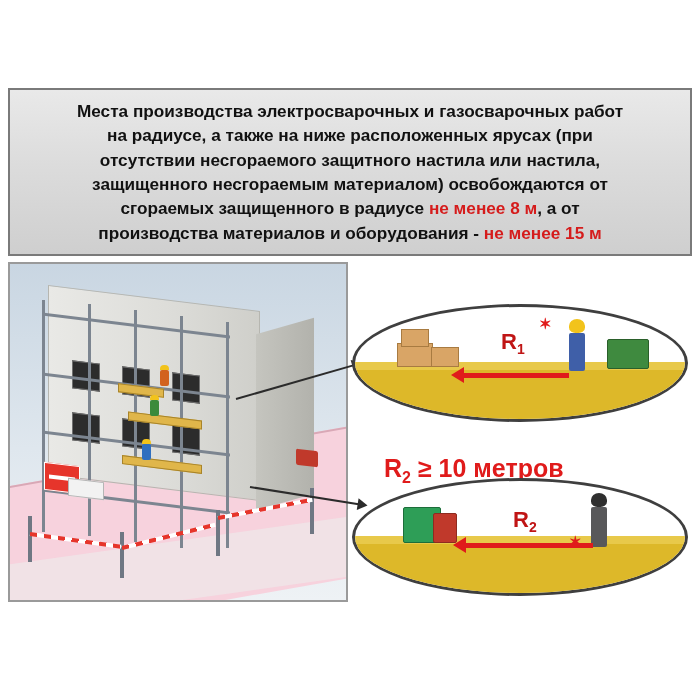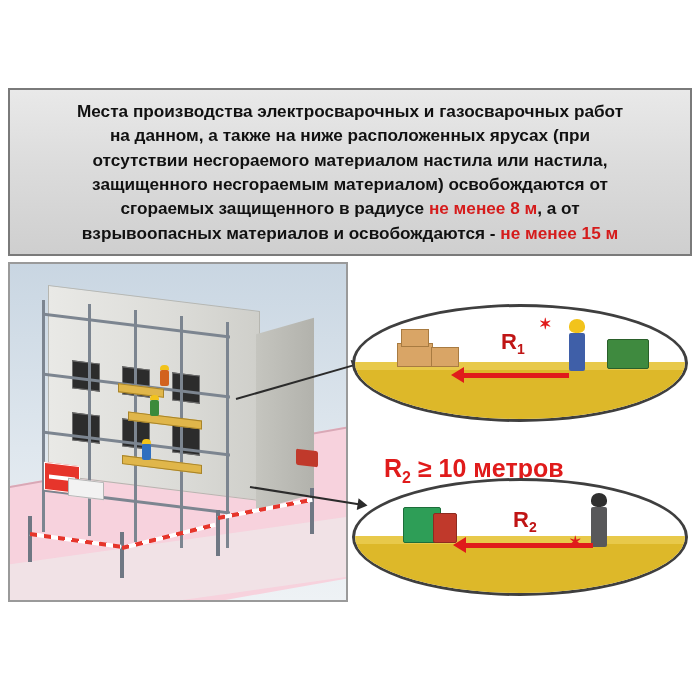--- a/index.html
+++ b/index.html
@@ -297,25 +297,25 @@
   }
 </style>
 </head>
 <body>
 
 <div id="poster">
 
   <div class="header-panel">
     <div class="header-text">
       <span>Места производства электросварочных и газосварочных работ</span><br>
-      <span>на данном, а также на ниже расположенных ярусах (при</span><br>
-      <span>отсутствии несгораемого материалом настила или настила,</span><br>
+      <span>на радиусе, а также на ниже расположенных ярусах (при</span><br>
+      <span>отсутствии несгораемого защитного настила или настила,</span><br>
       <span>защищенного несгораемым материалом) освобождаются от</span><br>
       <span>сгораемых защищенного в радиусе </span><span class="hl-red">не менее 8 м</span><span>, а от</span><br>
-      <span>взрывоопасных материалов и освобождаются - </span><span class="hl-red">не менее 15 м</span>
+      <span>производства материалов и оборудования - </span><span class="hl-red">не менее 15 м</span>
     </div>
   </div>
 
   <div class="scene">
     <div class="deck"></div>
     <div class="deck2"></div>
 
     <div class="building"></div>
     <div class="building-side"></div>
 

